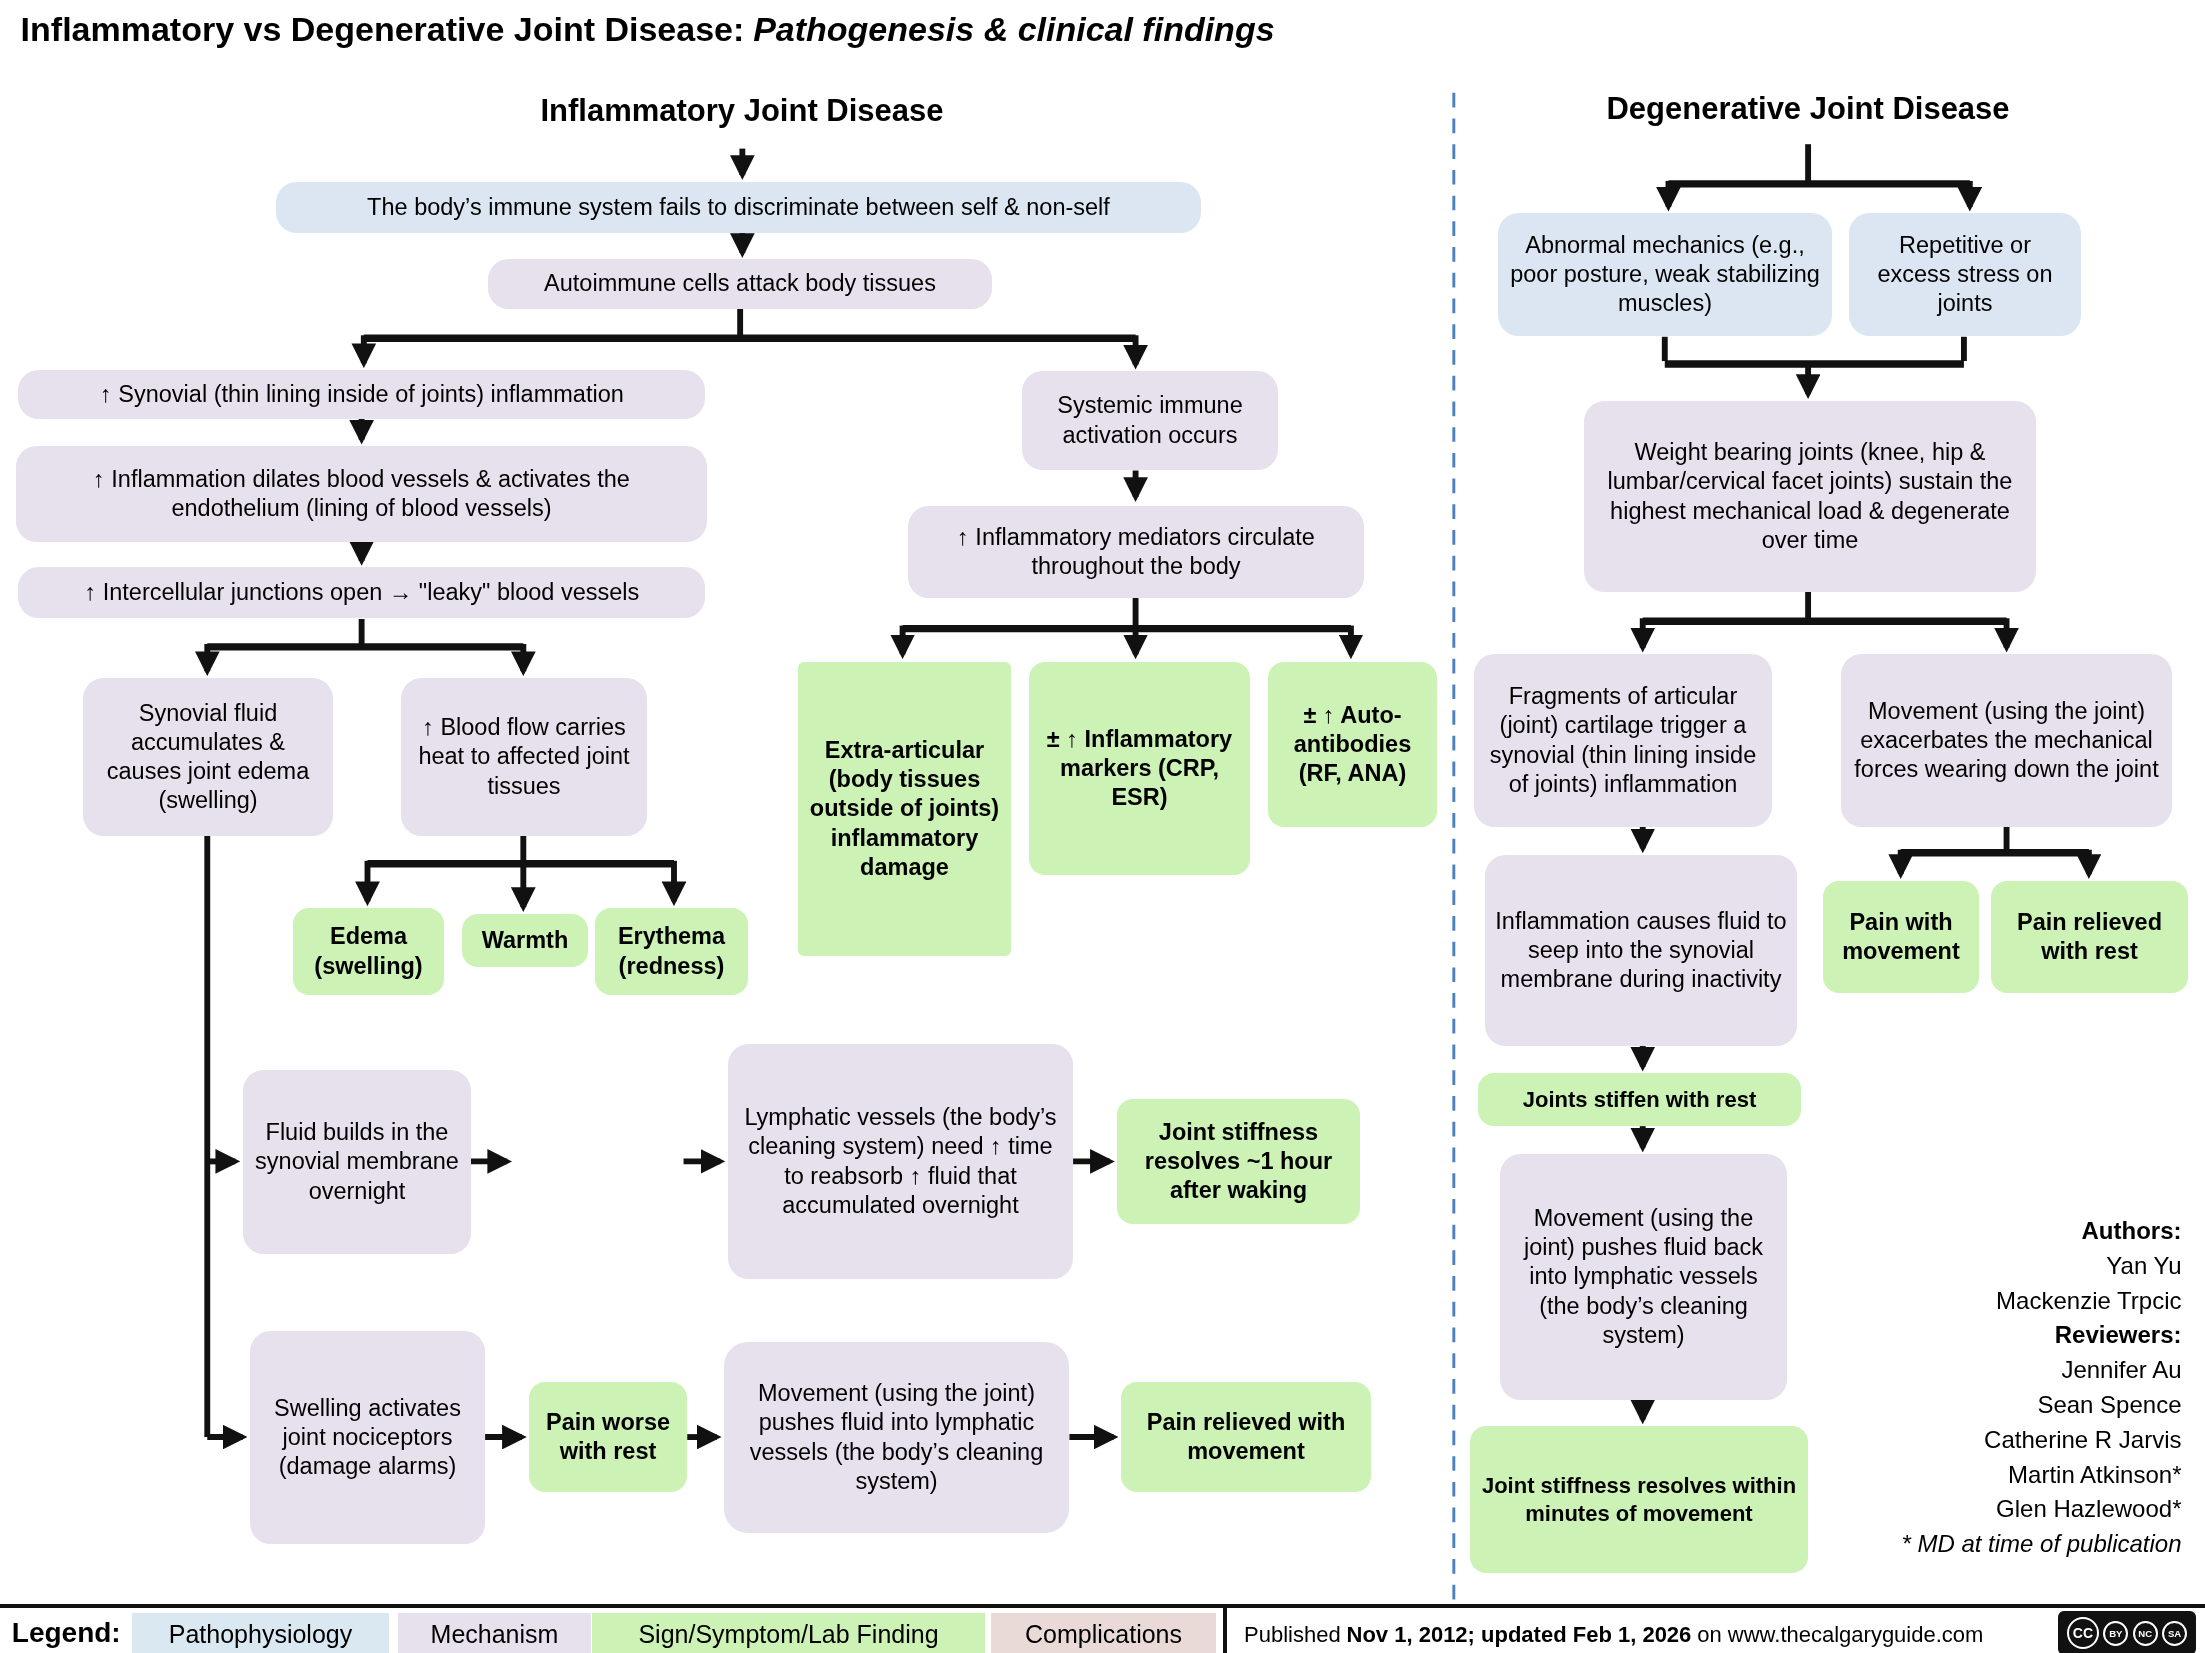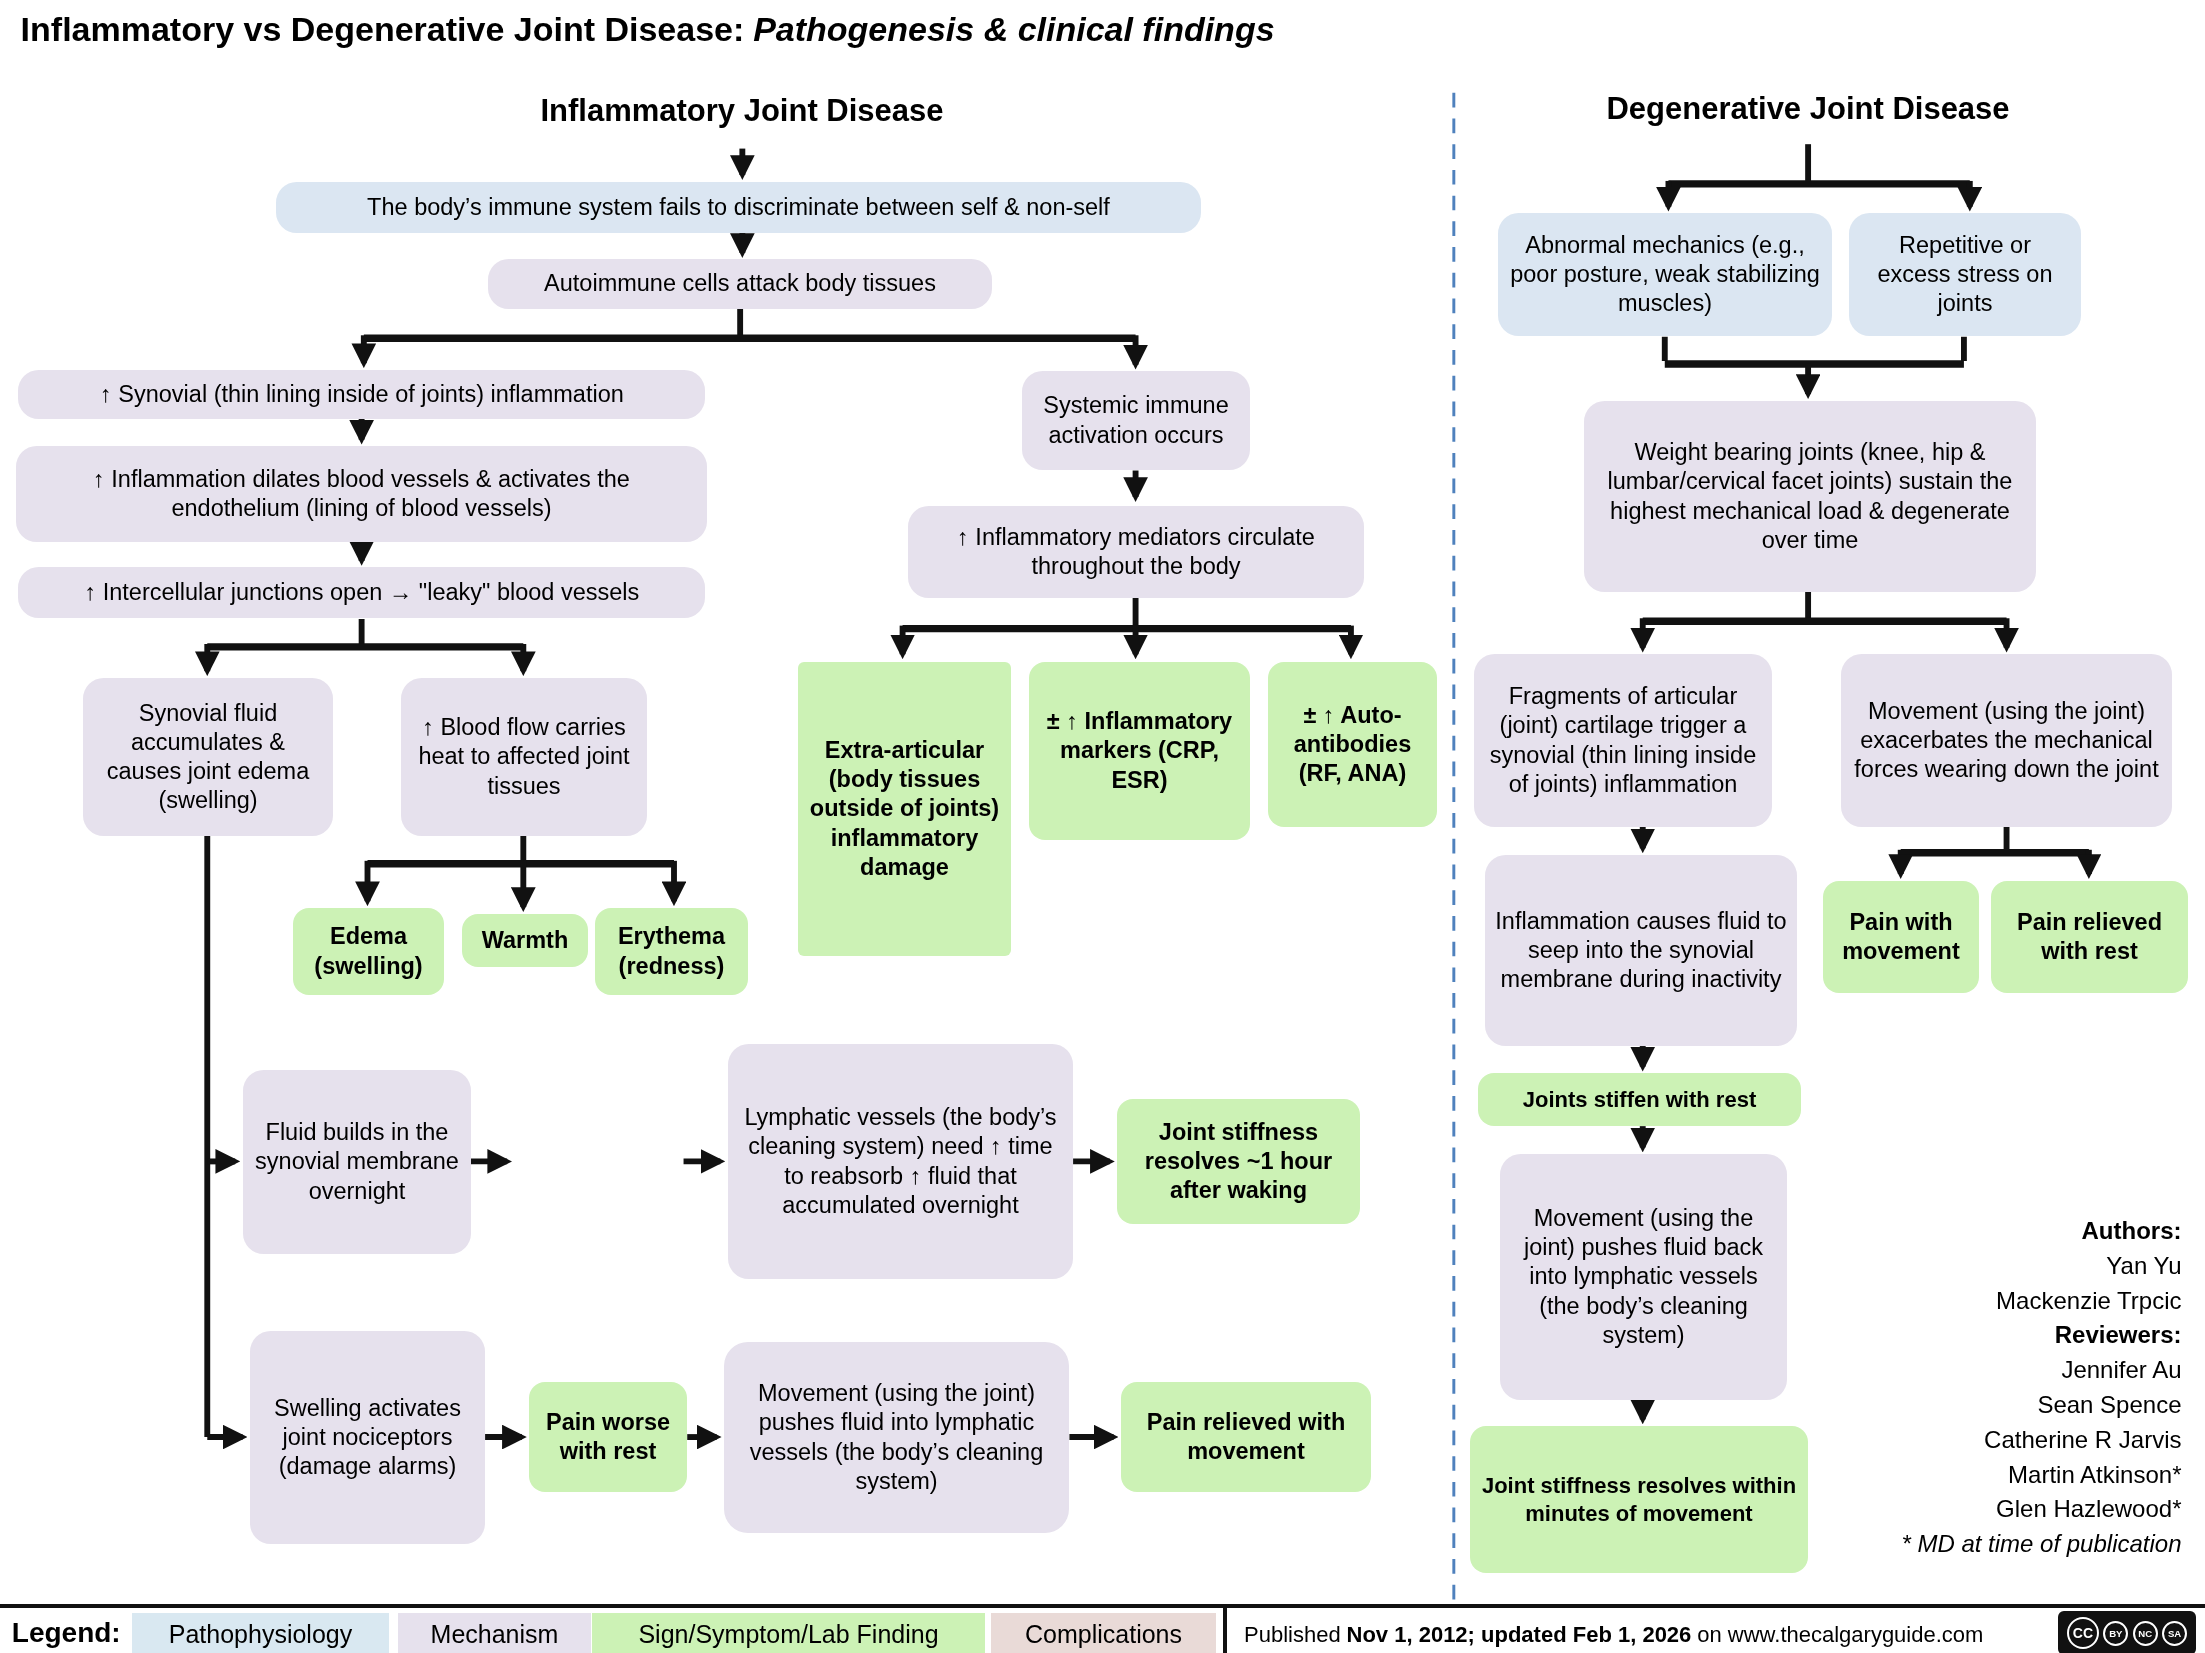--- a/index.html
+++ b/index.html
@@ -125,24 +125,24 @@
   <div class="node sign" style="left:293px;top:908px;width:151px;height:87px;">Edema (swelling)</div>
   <div class="node sign" style="left:462px;top:914px;width:126px;height:53px;">Warmth</div>
   <div class="node sign" style="left:595px;top:908px;width:153px;height:87px;">Erythema (redness)</div>
   <div class="node mech" style="left:243px;top:1070px;width:228px;height:184px;">Fluid builds in the synovial membrane overnight</div>
   <div class="node mech" style="left:728px;top:1044px;width:345px;height:235px;">Lymphatic vessels (the body’s cleaning system) need ↑ time to reabsorb ↑ fluid that accumulated overnight</div>
   <div class="node sign" style="left:1117px;top:1099px;width:243px;height:125px;">Joint stiffness resolves ~1 hour after waking</div>
   <div class="node mech" style="left:250px;top:1331px;width:235px;height:213px;">Swelling activates joint nociceptors (damage alarms)</div>
   <div class="node sign" style="left:529px;top:1382px;width:158px;height:110px;">Pain worse with rest</div>
   <div class="node mech" style="left:724px;top:1342px;width:345px;height:191px;border-radius:24px;">Movement (using the joint) pushes fluid into lymphatic vessels (the body’s cleaning system)</div>
   <div class="node sign" style="left:1121px;top:1382px;width:250px;height:110px;">Pain relieved with movement</div>
-  <div class="node mech" style="left:1022px;top:371px;width:228px;height:99px;text-align:center;">Systemic immune activation occurs</div>
+  <div class="node mech" style="left:1022px;top:371px;width:256px;height:99px;text-align:center;">Systemic immune activation occurs</div>
   <div class="node mech" style="left:908px;top:506px;width:456px;height:92px;">↑ Inflammatory mediators circulate throughout the body</div>
   <div class="node sign" style="left:798px;top:662px;width:213px;height:294px;border-radius:6px;">Extra-articular (body tissues outside of joints) inflammatory damage</div>
-  <div class="node sign" style="left:1029px;top:662px;width:221px;height:178px;">± ↑ Inflammatory markers (CRP, ESR)</div>
+  <div class="node sign" style="left:1029px;top:662px;width:221px;height:213px;">± ↑ Inflammatory markers (CRP, ESR)</div>
   <div class="node sign" style="left:1268px;top:662px;width:169px;height:165px;">± ↑ Auto-antibodies (RF, ANA)</div>
 
   <div class="node patho" style="left:1498px;top:213px;width:334px;height:123px;">Abnormal mechanics (e.g., poor posture, weak stabilizing muscles)</div>
   <div class="node patho" style="left:1849px;top:213px;width:232px;height:123px;">Repetitive or excess stress on joints</div>
   <div class="node mech" style="left:1584px;top:401px;width:452px;height:191px;">Weight bearing joints (knee, hip &amp; lumbar/cervical facet joints) sustain the highest mechanical load &amp; degenerate over time</div>
   <div class="node mech" style="left:1474px;top:654px;width:298px;height:173px;">Fragments of articular (joint) cartilage trigger a synovial (thin lining inside of joints) inflammation</div>
   <div class="node mech" style="left:1841px;top:654px;width:331px;height:173px;">Movement (using the joint) exacerbates the mechanical forces wearing down the joint</div>
   <div class="node mech" style="left:1485px;top:855px;width:312px;height:191px;">Inflammation causes fluid to seep into the synovial membrane during inactivity</div>
   <div class="node sign sm" style="left:1478px;top:1073px;width:323px;height:53px;">Joints stiffen with rest</div>
   <div class="node mech" style="left:1500px;top:1154px;width:287px;height:246px;">Movement (using the joint) pushes fluid back into lymphatic vessels (the body’s cleaning system)</div>

